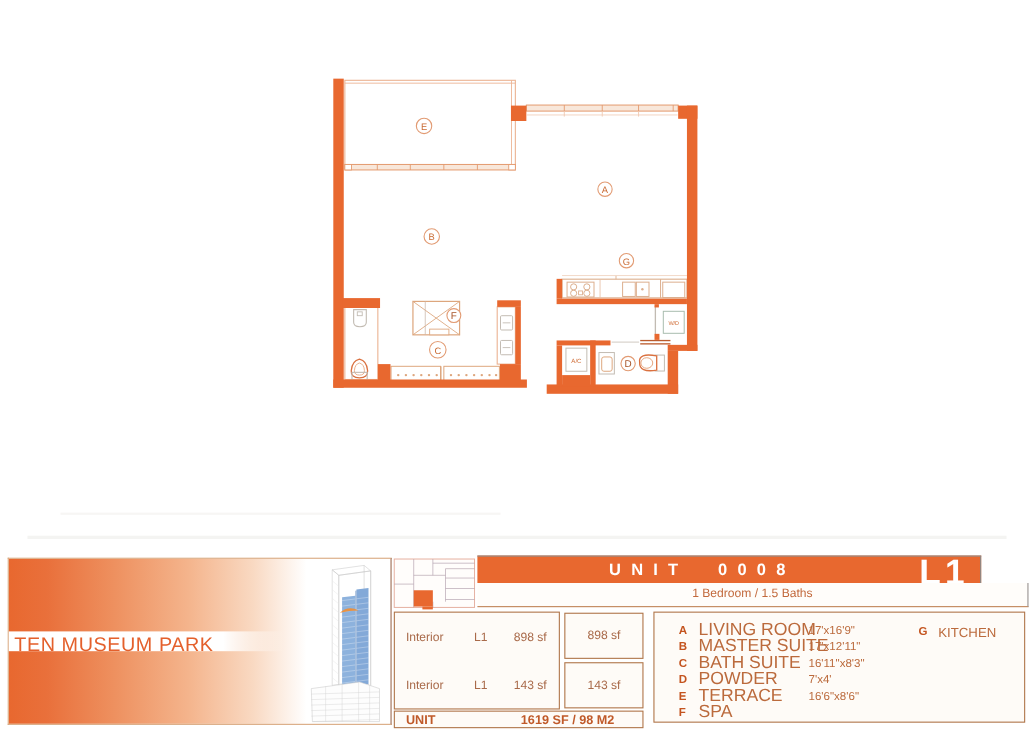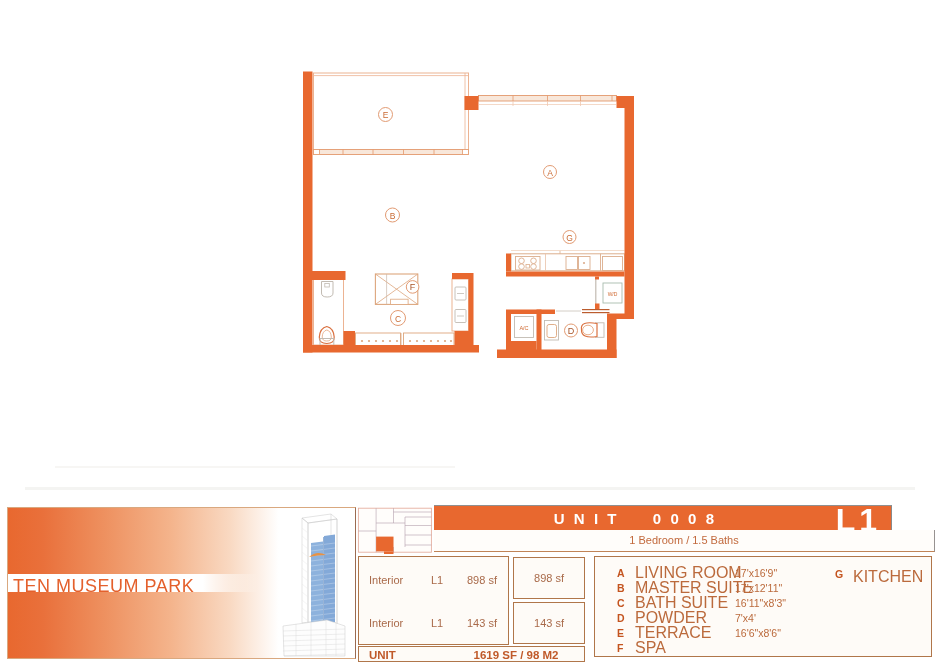--- a/index.html
+++ b/index.html
@@ -269,16 +269,16 @@
   <div class="box" style="left:358px;top:646px;width:227px;height:16px;">
     <div class="abs" style="left:10px;top:2px;font-size:11.5px;font-weight:bold;color:#c05a2a;">UNIT</div>
     <div class="abs" style="left:100px;top:2px;width:114px;text-align:center;font-size:11.5px;font-weight:bold;color:#c05a2a;">1619 SF / 98 M2</div>
   </div>
 
   <div class="box" style="left:594px;top:556px;width:338px;height:101px;">
     <div class="abs" style="left:22px;top:9.3px;width:14px;font-size:10.5px;font-weight:bold;color:#c4541f;line-height:14.9px;">A<br>B<br>C<br>D<br>E<br>F</div>
     <div class="abs" style="left:40px;top:9.3px;font-size:16px;color:#bb6a3c;line-height:14.9px;">LIVING ROOM<br>MASTER SUITE<br>BATH SUITE<br>POWDER<br>TERRACE<br>SPA</div>
     <div class="abs" style="left:140px;top:9.3px;font-size:10.5px;color:#bb6a3c;line-height:14.9px;">17'x16'9"<br>17'x12'11"<br>16'11"x8'3"<br>7'x4'<br>16'6"x8'6"</div>
     <div class="abs" style="left:240px;top:11.3px;font-size:10.5px;font-weight:bold;color:#c4541f;">G</div>
-    <div class="abs" style="left:258px;top:11.3px;font-size:16px;color:#bb6a3c;">KITCHEN</div>
+    <div class="abs" style="left:258px;top:11.3px;font-size:12px;color:#bb6a3c;">KITCHEN</div>
   </div>
 
 </div>
 
 </body></html>

